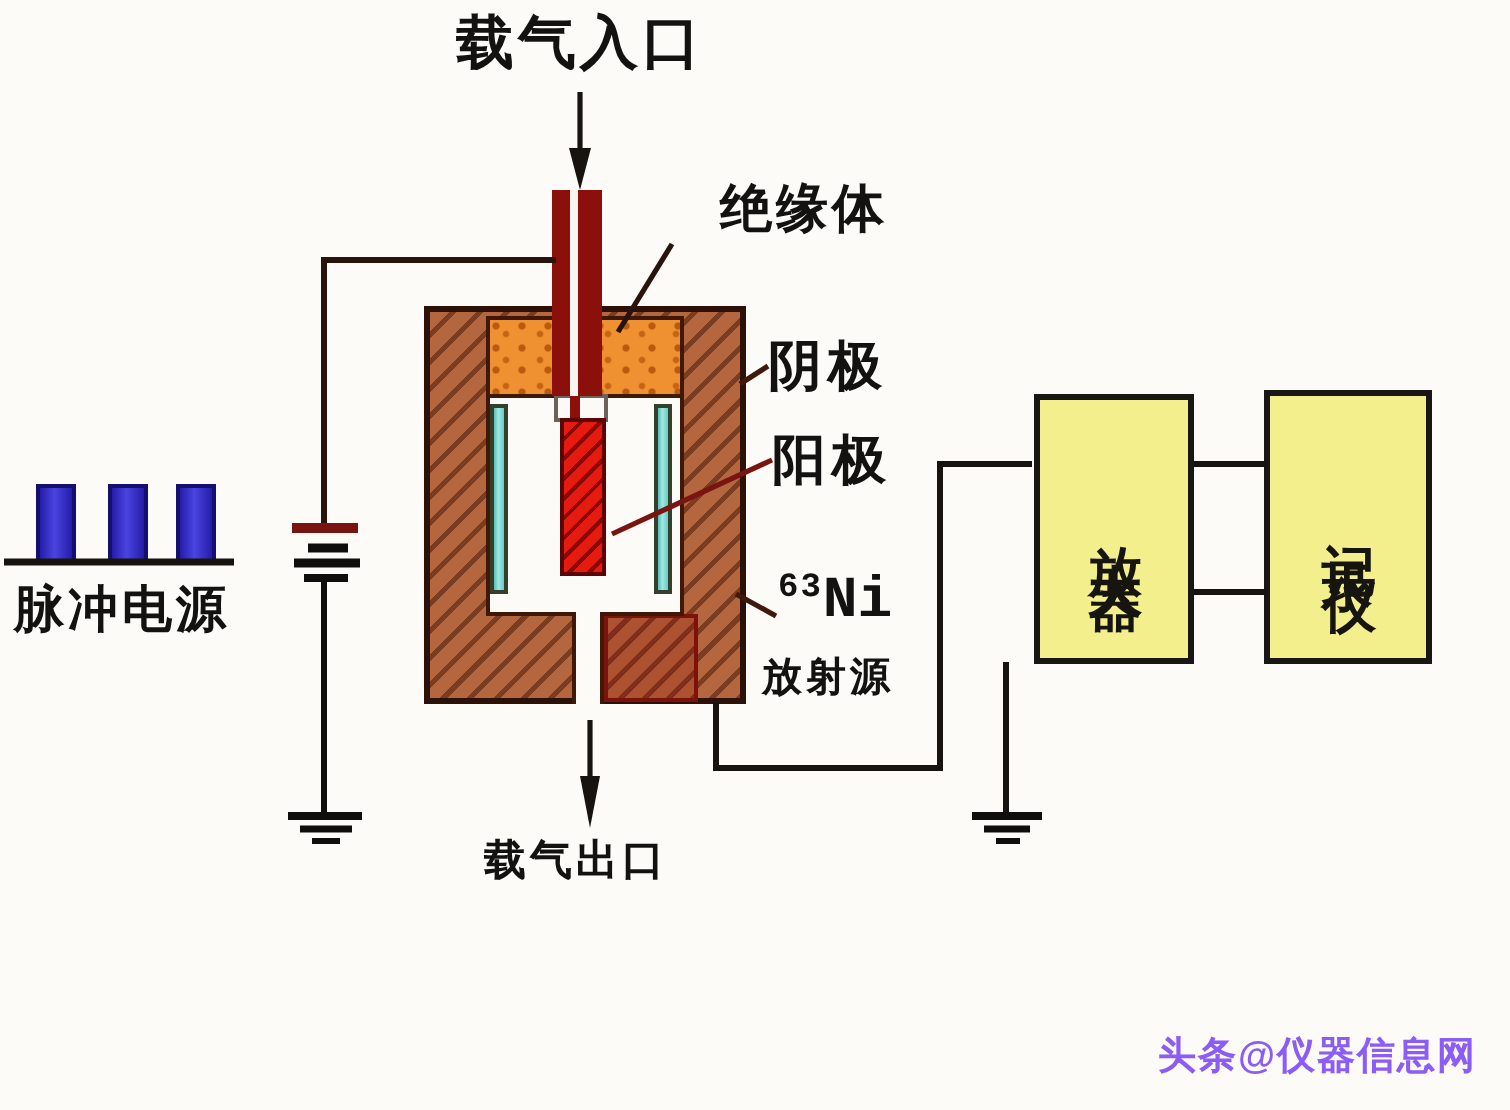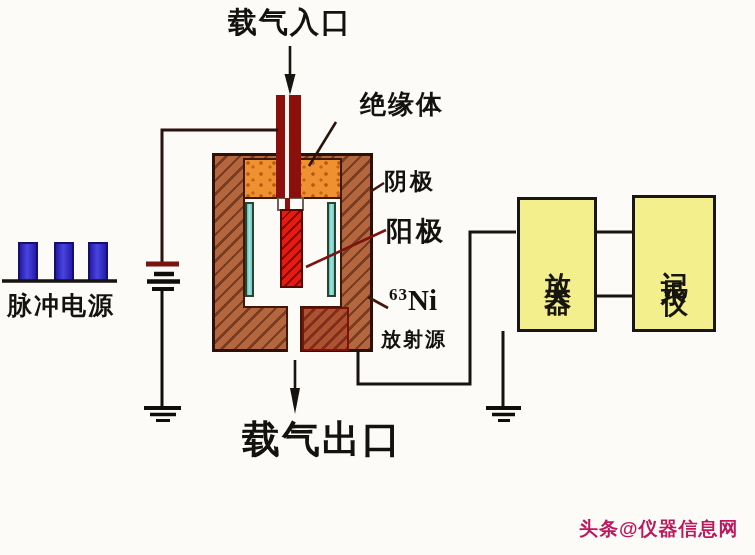--- a/index.html
+++ b/index.html
@@ -85,29 +85,29 @@
   .vtext{
     writing-mode:vertical-rl;text-orientation:upright;
     font-size:27px;font-weight:bold;color:#17150f;letter-spacing:9px;line-height:1;
     font-family:"Liberation Sans",sans-serif;
   }
   
   #wire-layer{left:0;top:0;z-index:7;pointer-events:none;}
   
   #inlet-label{left:228px;top:8px;font-size:29px;letter-spacing:2px;}
   #insulator-label{left:313px;top:91px;font-size:26px;letter-spacing:2px;margin-left:47px;}
-  #cathode-label{left:384px;top:170px;font-size:23px;letter-spacing:3px;}
+  #cathode-label{left:384px;top:170px;font-size:27px;letter-spacing:3px;}
   #anode-label{left:386px;top:220px;font-size:27px;letter-spacing:3px;font-family:Liberation Mono, monospace;}
-  #ni-label{left:389px;top:286px;font-size:29px;font-family:Liberation Serif, serif;font-weight:bold;}
+  #ni-label{left:389px;top:286px;font-size:29px;font-family:Liberation Mono, monospace;font-weight:bold;}
   #ni-label sup{font-size:17px;vertical-align:10px;letter-spacing:1px;}
   #source-label{left:381px;top:329px;font-size:20px;letter-spacing:2px;}
   #pulse-label{left:7px;top:293px;font-size:25px;letter-spacing:2px;text-align:center;}
-  #outlet-label{left:242px;top:420px;font-size:38px;letter-spacing:2px;text-align:right;}
+  #outlet-label{left:242px;top:420px;font-size:21px;letter-spacing:2px;text-align:right;}
   #diagram-title{left:357px;top:500px;font-size:34px;letter-spacing:2px;color:#0b0a09;}
-  #watermark{left:579px;top:519px;font-size:19px;font-weight:bold;color:#be185d;letter-spacing:1px;}
+  #watermark{left:579px;top:519px;font-size:19px;font-weight:bold;color:#8b5cf6;letter-spacing:1px;}
 </style>
 </head>
 <body>
 
 <div id="stage">
 
   <div class="abs" id="detector-body"></div>
   <div class="abs" id="plug-block"></div>
   <div class="abs" id="insulator-block"></div>
   <div class="abs" id="ionization-chamber"></div>

